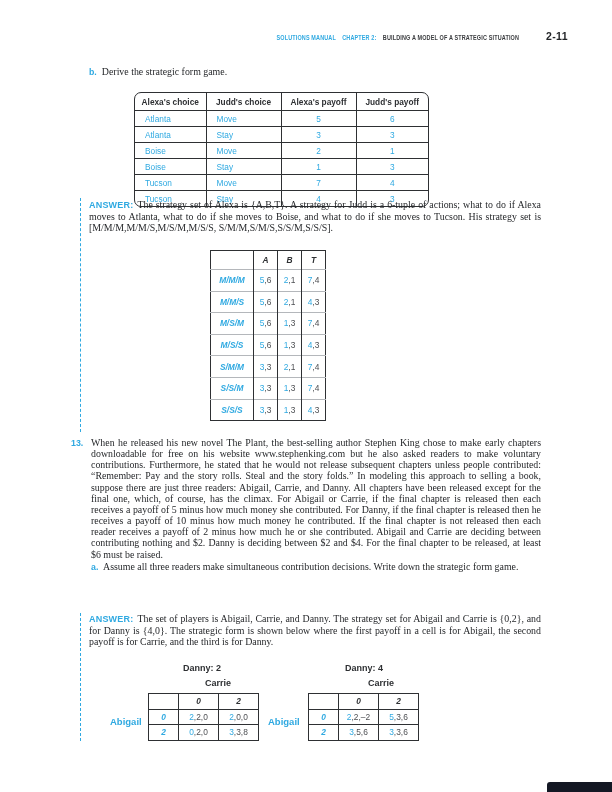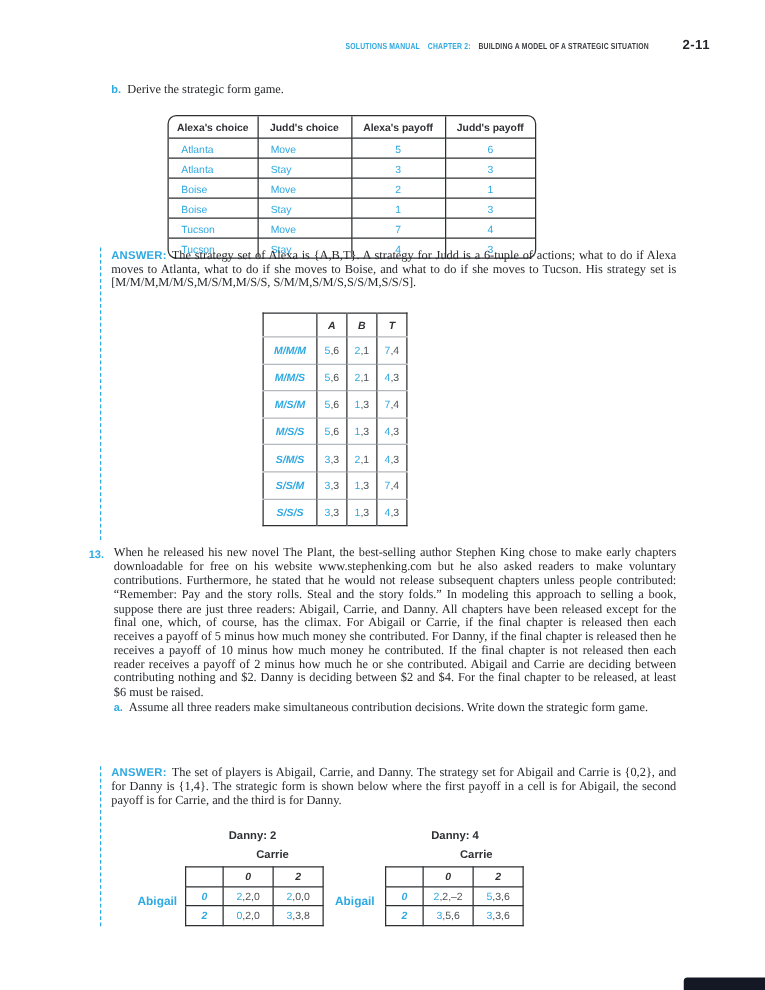--- a/index.html
+++ b/index.html
@@ -202,24 +202,24 @@
           <td><span class="cy">1</span><span class="gy">,3</span></td>
           <td><span class="cy">7</span><span class="gy">,4</span></td>
         </tr>
         <tr>
           <th>M/S/S</th>
           <td><span class="cy">5</span><span class="gy">,6</span></td>
           <td><span class="cy">1</span><span class="gy">,3</span></td>
           <td><span class="cy">4</span><span class="gy">,3</span></td>
         </tr>
         <tr>
-          <th>S/M/S</th>
+          <th>S/M/M</th>
           <td><span class="cy">3</span><span class="gy">,3</span></td>
           <td><span class="cy">2</span><span class="gy">,1</span></td>
-          <td><span class="cy">4</span><span class="gy">,3</span></td>
+          <td><span class="cy">7</span><span class="gy">,4</span></td>
         </tr>
         <tr>
           <th>S/S/M</th>
           <td><span class="cy">3</span><span class="gy">,3</span></td>
           <td><span class="cy">1</span><span class="gy">,3</span></td>
           <td><span class="cy">7</span><span class="gy">,4</span></td>
         </tr>
         <tr>
           <th>S/S/S</th>
           <td><span class="cy">3</span><span class="gy">,3</span></td>
@@ -232,21 +232,21 @@
   <span class="marker" id="q13-num">13.</span>
   <div id="q13">
     <div id="q13-para"><span>When he released his new novel </span><span class="it">The Plant</span><span>, the best-selling author Stephen King chose to make early chapters downloadable for free on his website www.stephenking.com but he also asked readers to make voluntary contributions. Furthermore, he stated that he would not release subsequent chapters unless people contributed: “Remember: Pay and the story rolls. Steal and the story folds.” In modeling this approach to selling a book, suppose there are just three readers: Abigail, Carrie, and Danny. All chapters have been released except for the final one, which, of course, has the climax. For Abigail or Carrie, if the final chapter is released then each receives a payoff of 5 minus how much money she contributed. For Danny, if the final chapter is released then he receives a payoff of 10 minus how much money he contributed. If the final chapter is not released then each reader receives a payoff of 2 minus how much he or she contributed. Abigail and Carrie are deciding between contributing nothing and $2. Danny is deciding between $2 and $4. For the final chapter to be released, at least $6 must be raised.</span></div>
     <div class="suba">
       <span class="marker">a.</span><span>Assume all three readers make simultaneous contribution decisions. Write down the strategic form game.</span>
     </div>
   </div>
 
   <div class="rule" id="rule2"></div>
   <div class="ans" id="ans2">
-    <span class="anslabel">ANSWER:</span><span>The set of players is Abigail, Carrie, and Danny. The strategy set for Abigail and Carrie is {0,2}, and for Danny is {1,4}. The strategic form is shown below where the first payoff in a cell is for Abigail, the second payoff is for Carrie, and the third is for Danny.</span>
+    <span class="anslabel">ANSWER:</span><span>The set of players is Abigail, Carrie, and Danny. The strategy set for Abigail and Carrie is {0,2}, and for Danny is {4,0}. The strategic form is shown below where the first payoff in a cell is for Abigail, the second payoff is for Carrie, and the third is for Danny.</span>
   </div>
 
   <div class="mgroup" id="mg0">
     <div class="mtitle">Danny: 2</div>
     <div class="mcarrie">Carrie</div>
     <div class="mabigail">Abigail</div>
     <table class="mtable">
       <colgroup>
           <col class="m0">
           <col class="m1">

